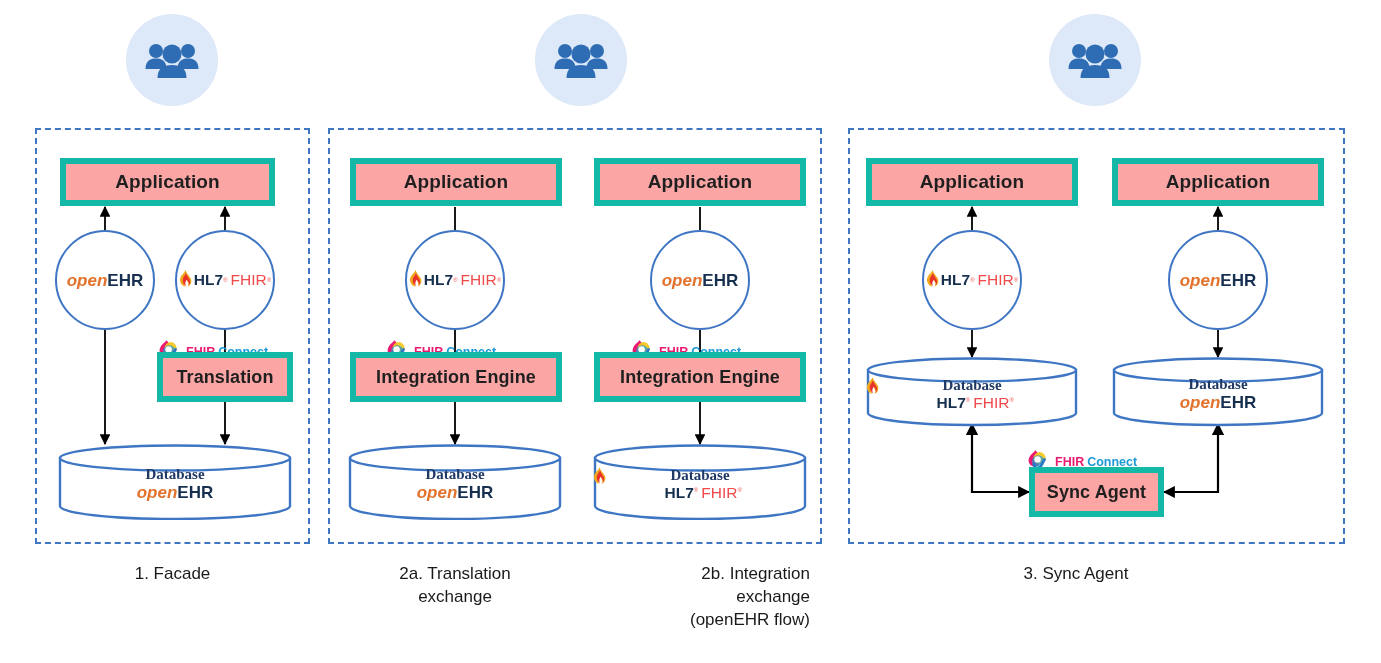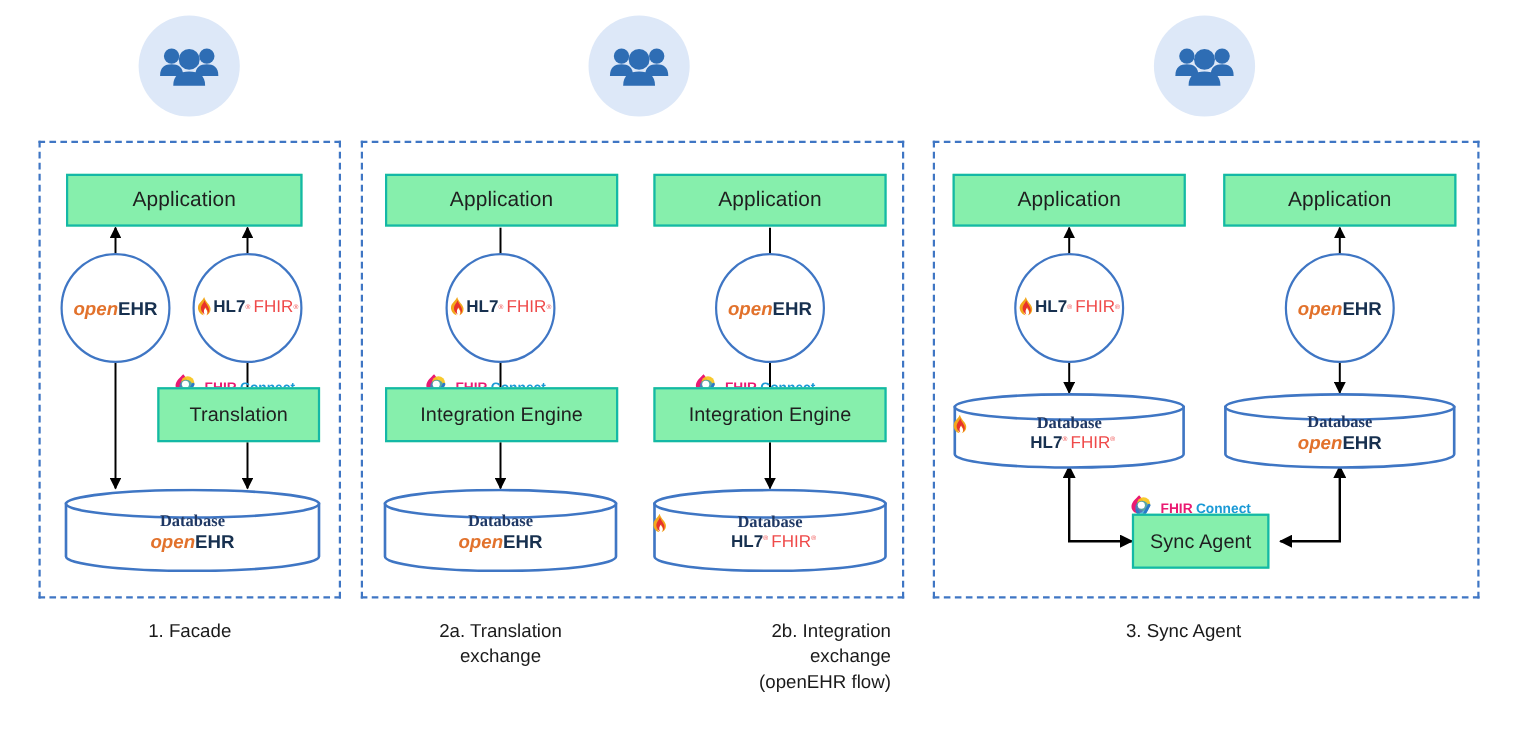--- a/index.html
+++ b/index.html
@@ -21,23 +21,23 @@
   
   .users-badge{
     position:absolute;width:92px;height:92px;border-radius:50%;
     background:#dde8f8;display:flex;align-items:center;justify-content:center;
   }
   .users-badge svg{display:block;}
 
   
   .box{
     position:absolute;box-sizing:border-box;
-    border:2px solid #14b8a6;background:#86efac;
+    border:6px solid #14b8a6;background:#fca5a5;
     display:flex;align-items:center;justify-content:center;
-    font-size:19px;color:#1f1f1f;letter-spacing:.1px;
+    font-size:19px;color:#1f1f1f;letter-spacing:.1px;font-weight:bold;
   }
   .box.small{font-size:18px;}
 
   
   .circ{
     position:absolute;box-sizing:border-box;border-radius:50%;
     border:2px solid #3f76c4;background:#fff;
     display:flex;align-items:center;justify-content:center;
   }
 
@@ -165,21 +165,21 @@
       <path d="M9.6 1.2 C6.4 4.6 2.6 7.2 2.6 11.6 C2.6 15 5.2 17.6 8.6 17.6 C12 17.6 14.6 15 14.6 11.6 C14.6 7.2 12.2 4.6 9.6 1.2 Z" fill="#ea1a72"></path>
       <circle cx="13.6" cy="9.2" r="6.1" fill="#f7c51b" opacity="0.92"></circle>
       <circle cx="12.2" cy="12.4" r="6.1" fill="#1b9ad6" opacity="0.72"></circle>
       <circle cx="11.6" cy="10.4" r="3.2" fill="#ffffff"></circle>
       <path d="M7.6 15.2 L11.4 23.4 L18.6 10.4" fill="none" stroke="#2a78c8" stroke-width="2.6" stroke-linecap="round" stroke-linejoin="round"></path>
     </svg>
     <span class="fc-f">FHIR</span>
     <span class="fc-c">Connect</span>
   </div>
 
-  <div class="box small" style="left:143px;top:352px;width:148px;height:50px;">
+  <div class="box small" style="left:157px;top:352px;width:136px;height:50px;">
     <span>Translation</span>
   </div>
 
   <div class="cyl" style="left:58px;top:444px;width:234px;height:76px;">
     <svg width="234" height="76" viewBox="0 0 234 76">
       <path d="M2 14 L2 62 A115 13 0 0 0 232 62 L232 14 Z" fill="#fff" stroke="#3f76c4" stroke-width="2.4"></path>
       <ellipse cx="117" cy="14" rx="115" ry="12.5" fill="#fff" stroke="#3f76c4" stroke-width="2.4"></ellipse>
     </svg>
     <div class="cyl-label">
       <span class="db-word">Database</span>
@@ -389,21 +389,21 @@
       <path d="M9.6 1.2 C6.4 4.6 2.6 7.2 2.6 11.6 C2.6 15 5.2 17.6 8.6 17.6 C12 17.6 14.6 15 14.6 11.6 C14.6 7.2 12.2 4.6 9.6 1.2 Z" fill="#ea1a72"></path>
       <circle cx="13.6" cy="9.2" r="6.1" fill="#f7c51b" opacity="0.92"></circle>
       <circle cx="12.2" cy="12.4" r="6.1" fill="#1b9ad6" opacity="0.72"></circle>
       <circle cx="11.6" cy="10.4" r="3.2" fill="#ffffff"></circle>
       <path d="M7.6 15.2 L11.4 23.4 L18.6 10.4" fill="none" stroke="#2a78c8" stroke-width="2.6" stroke-linecap="round" stroke-linejoin="round"></path>
     </svg>
     <span class="fc-f">FHIR</span>
     <span class="fc-c">Connect</span>
   </div>
 
-  <div class="box small" style="left:1029px;top:467px;width:125px;height:50px;align-items:center;">
+  <div class="box small" style="left:1029px;top:467px;width:135px;height:50px;align-items:center;">
     <span>Sync Agent</span>
   </div>
 
   <div class="caption" style="left:936px;top:563px;width:280px;">
     <div>3. Sync Agent</div>
   </div>
 
 </div>
 
 </body></html>

